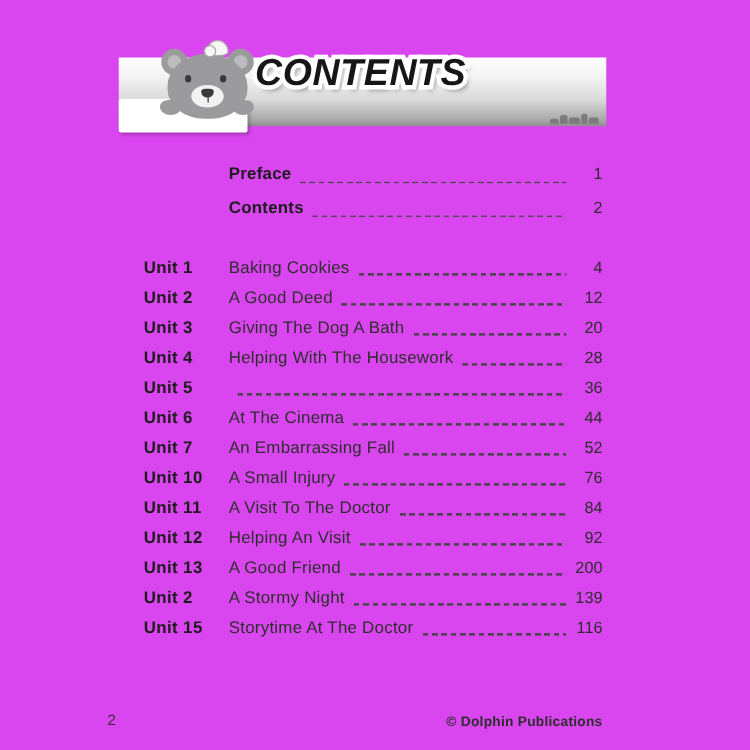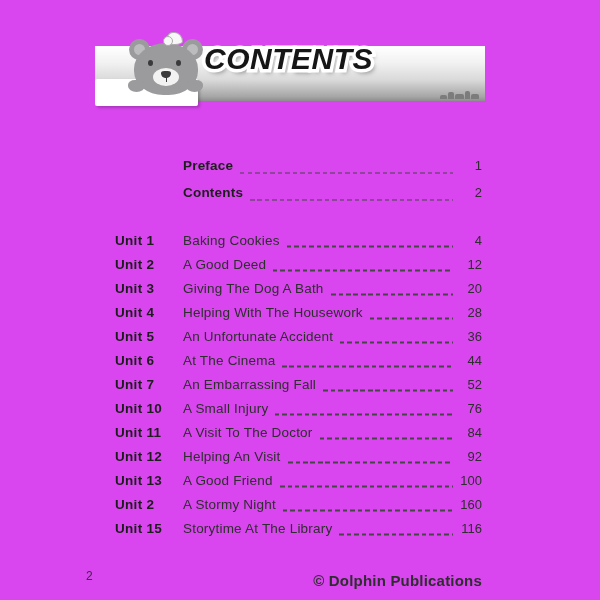--- a/index.html
+++ b/index.html
@@ -57,37 +57,37 @@
     white-space: nowrap;
   }
   .title-back {
     position: absolute; left: 0; top: 0; color: #ffffff;
     -webkit-text-stroke: 7px #ffffff;
     text-shadow: 3px 4px 4px rgba(60,60,60,0.55);
   }
   .title-front { position: absolute; left: 0; top: 0; color: #161616; }
 
   
-  .toc { position: absolute; left: 115px; top: 131px; width: 367px; margin-top: 27px; }
+  .toc { position: absolute; left: 115px; top: 131px; width: 367px; }
   .row { display: flex; align-items: baseline; height: 24px; font-size: 13.5px; }
   .row.front { height: 27px; }
   .group-gap { height: 21px; }
   .unit-cell { width: 68px; flex: none; font-weight: bold; color: #1d1d1d; letter-spacing: 0.3px; }
   .title-cell { flex: none; color: #2e2e2e; letter-spacing: 0.2px; white-space: nowrap; }
   .row.front .title-cell { font-weight: bold; color: #1d1d1d; }
   .leader {
     flex: 1 1 auto; height: 1.8px; margin: 0 5px 0 7px; align-self: center;
     transform: translateY(1.5px);
     background: repeating-linear-gradient(90deg, #464646 0 4.5px, transparent 4.5px 7.5px);
   }
   .page-cell { flex: none; min-width: 24px; text-align: right; font-size: 13px; color: #2e2e2e; }
 
   
   .footer-page { position: absolute; left: 86px; top: 569px; font-size: 12px; color: #2e2e2e; }
-  .footer-publisher { position: absolute; right: 118px; top: 572px; font-size: 15px; font-weight: bold; color: #2e2e2e; letter-spacing: 0.2px; }
+  .footer-publisher { position: absolute; right: 118px; top: 572px; font-size: 11px; font-weight: bold; color: #2e2e2e; letter-spacing: 0.2px; }
 </style>
 </head>
 <body>
 
 <div class="page">
 
   <div class="banner">
     <div class="banner-deco">
         <i></i>
         <i></i>
@@ -156,21 +156,20 @@
     <span class="page-cell">20</span>
   </div>
       <div class="row">
     <span class="unit-cell">Unit 4</span>
     <span class="title-cell">Helping With The Housework</span>
     <span class="leader"></span>
     <span class="page-cell">28</span>
   </div>
       <div class="row">
     <span class="unit-cell">Unit 5</span>
-    <span class="title-cell">An Unfortunate Accident</span>
     <span class="leader"></span>
     <span class="page-cell">36</span>
   </div>
       <div class="row">
     <span class="unit-cell">Unit 6</span>
     <span class="title-cell">At The Cinema</span>
     <span class="leader"></span>
     <span class="page-cell">44</span>
   </div>
       <div class="row">
@@ -194,31 +193,31 @@
       <div class="row">
     <span class="unit-cell">Unit 12</span>
     <span class="title-cell">Helping An Visit</span>
     <span class="leader"></span>
     <span class="page-cell">92</span>
   </div>
       <div class="row">
     <span class="unit-cell">Unit 13</span>
     <span class="title-cell">A Good Friend</span>
     <span class="leader"></span>
-    <span class="page-cell">100</span>
+    <span class="page-cell">200</span>
   </div>
       <div class="row">
     <span class="unit-cell">Unit 2</span>
     <span class="title-cell">A Stormy Night</span>
     <span class="leader"></span>
-    <span class="page-cell">160</span>
+    <span class="page-cell">139</span>
   </div>
       <div class="row">
     <span class="unit-cell">Unit 15</span>
-    <span class="title-cell">Storytime At The Library</span>
+    <span class="title-cell">Storytime At The Doctor</span>
     <span class="leader"></span>
     <span class="page-cell">116</span>
   </div>
     </div>
 
   <div class="footer-page">2</div>
   <div class="footer-publisher">© Dolphin Publications</div>
 
 </div>
 

